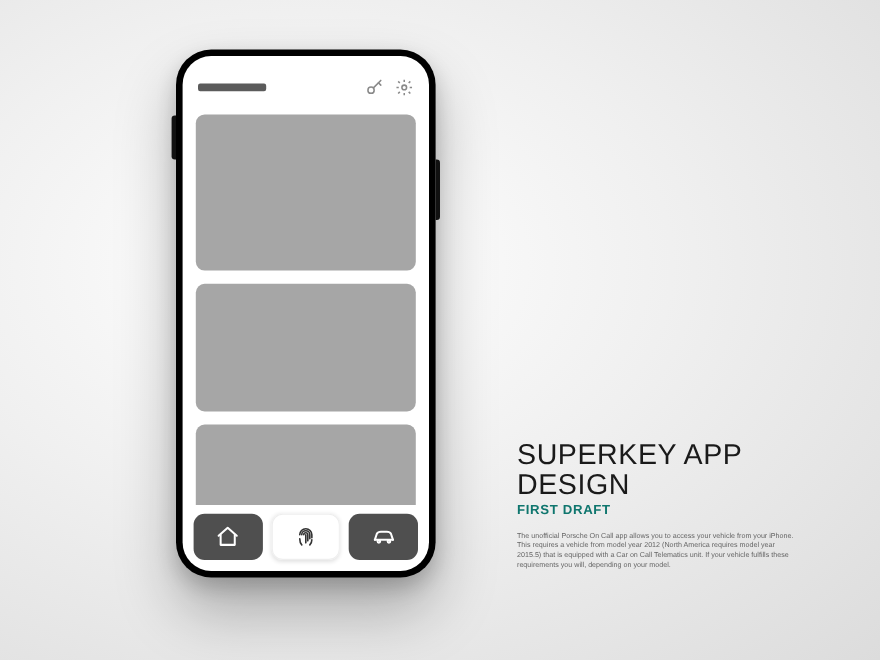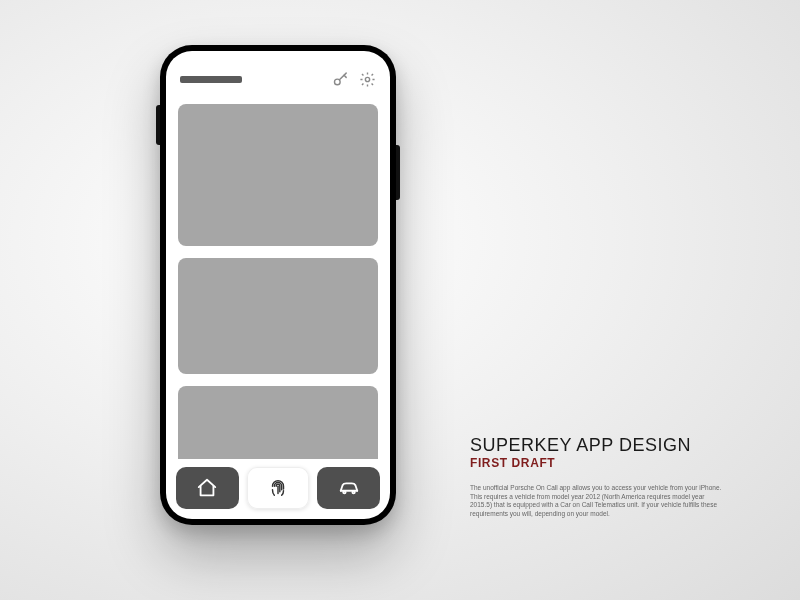--- a/index.html
+++ b/index.html
@@ -98,32 +98,31 @@
 .nav-btn svg { width: 22px; height: 22px; display: block; }
 
 
 .title-block {
   position: absolute;
   left: 470px;
   top: 400px;
   width: 300px;
 }
 .main-title {
-  font-size: 18px;
+  font-size: 26px;
   font-weight: 300;
   letter-spacing: 0.5px;
   color: #1a1a1a;
   line-height: 1.05;
-  margin-top: 36px;
 }
 .subtitle {
   font-size: 12px;
   font-weight: 700;
   letter-spacing: 0.6px;
-  color: #7f1d1d;
+  color: #0f766e;
   margin-top: 1px;
 }
 .body-copy {
   font-size: 6.5px;
   line-height: 1.35;
   color: #666;
   margin-top: 14px;
   max-width: 255px;
 }
 </style>

